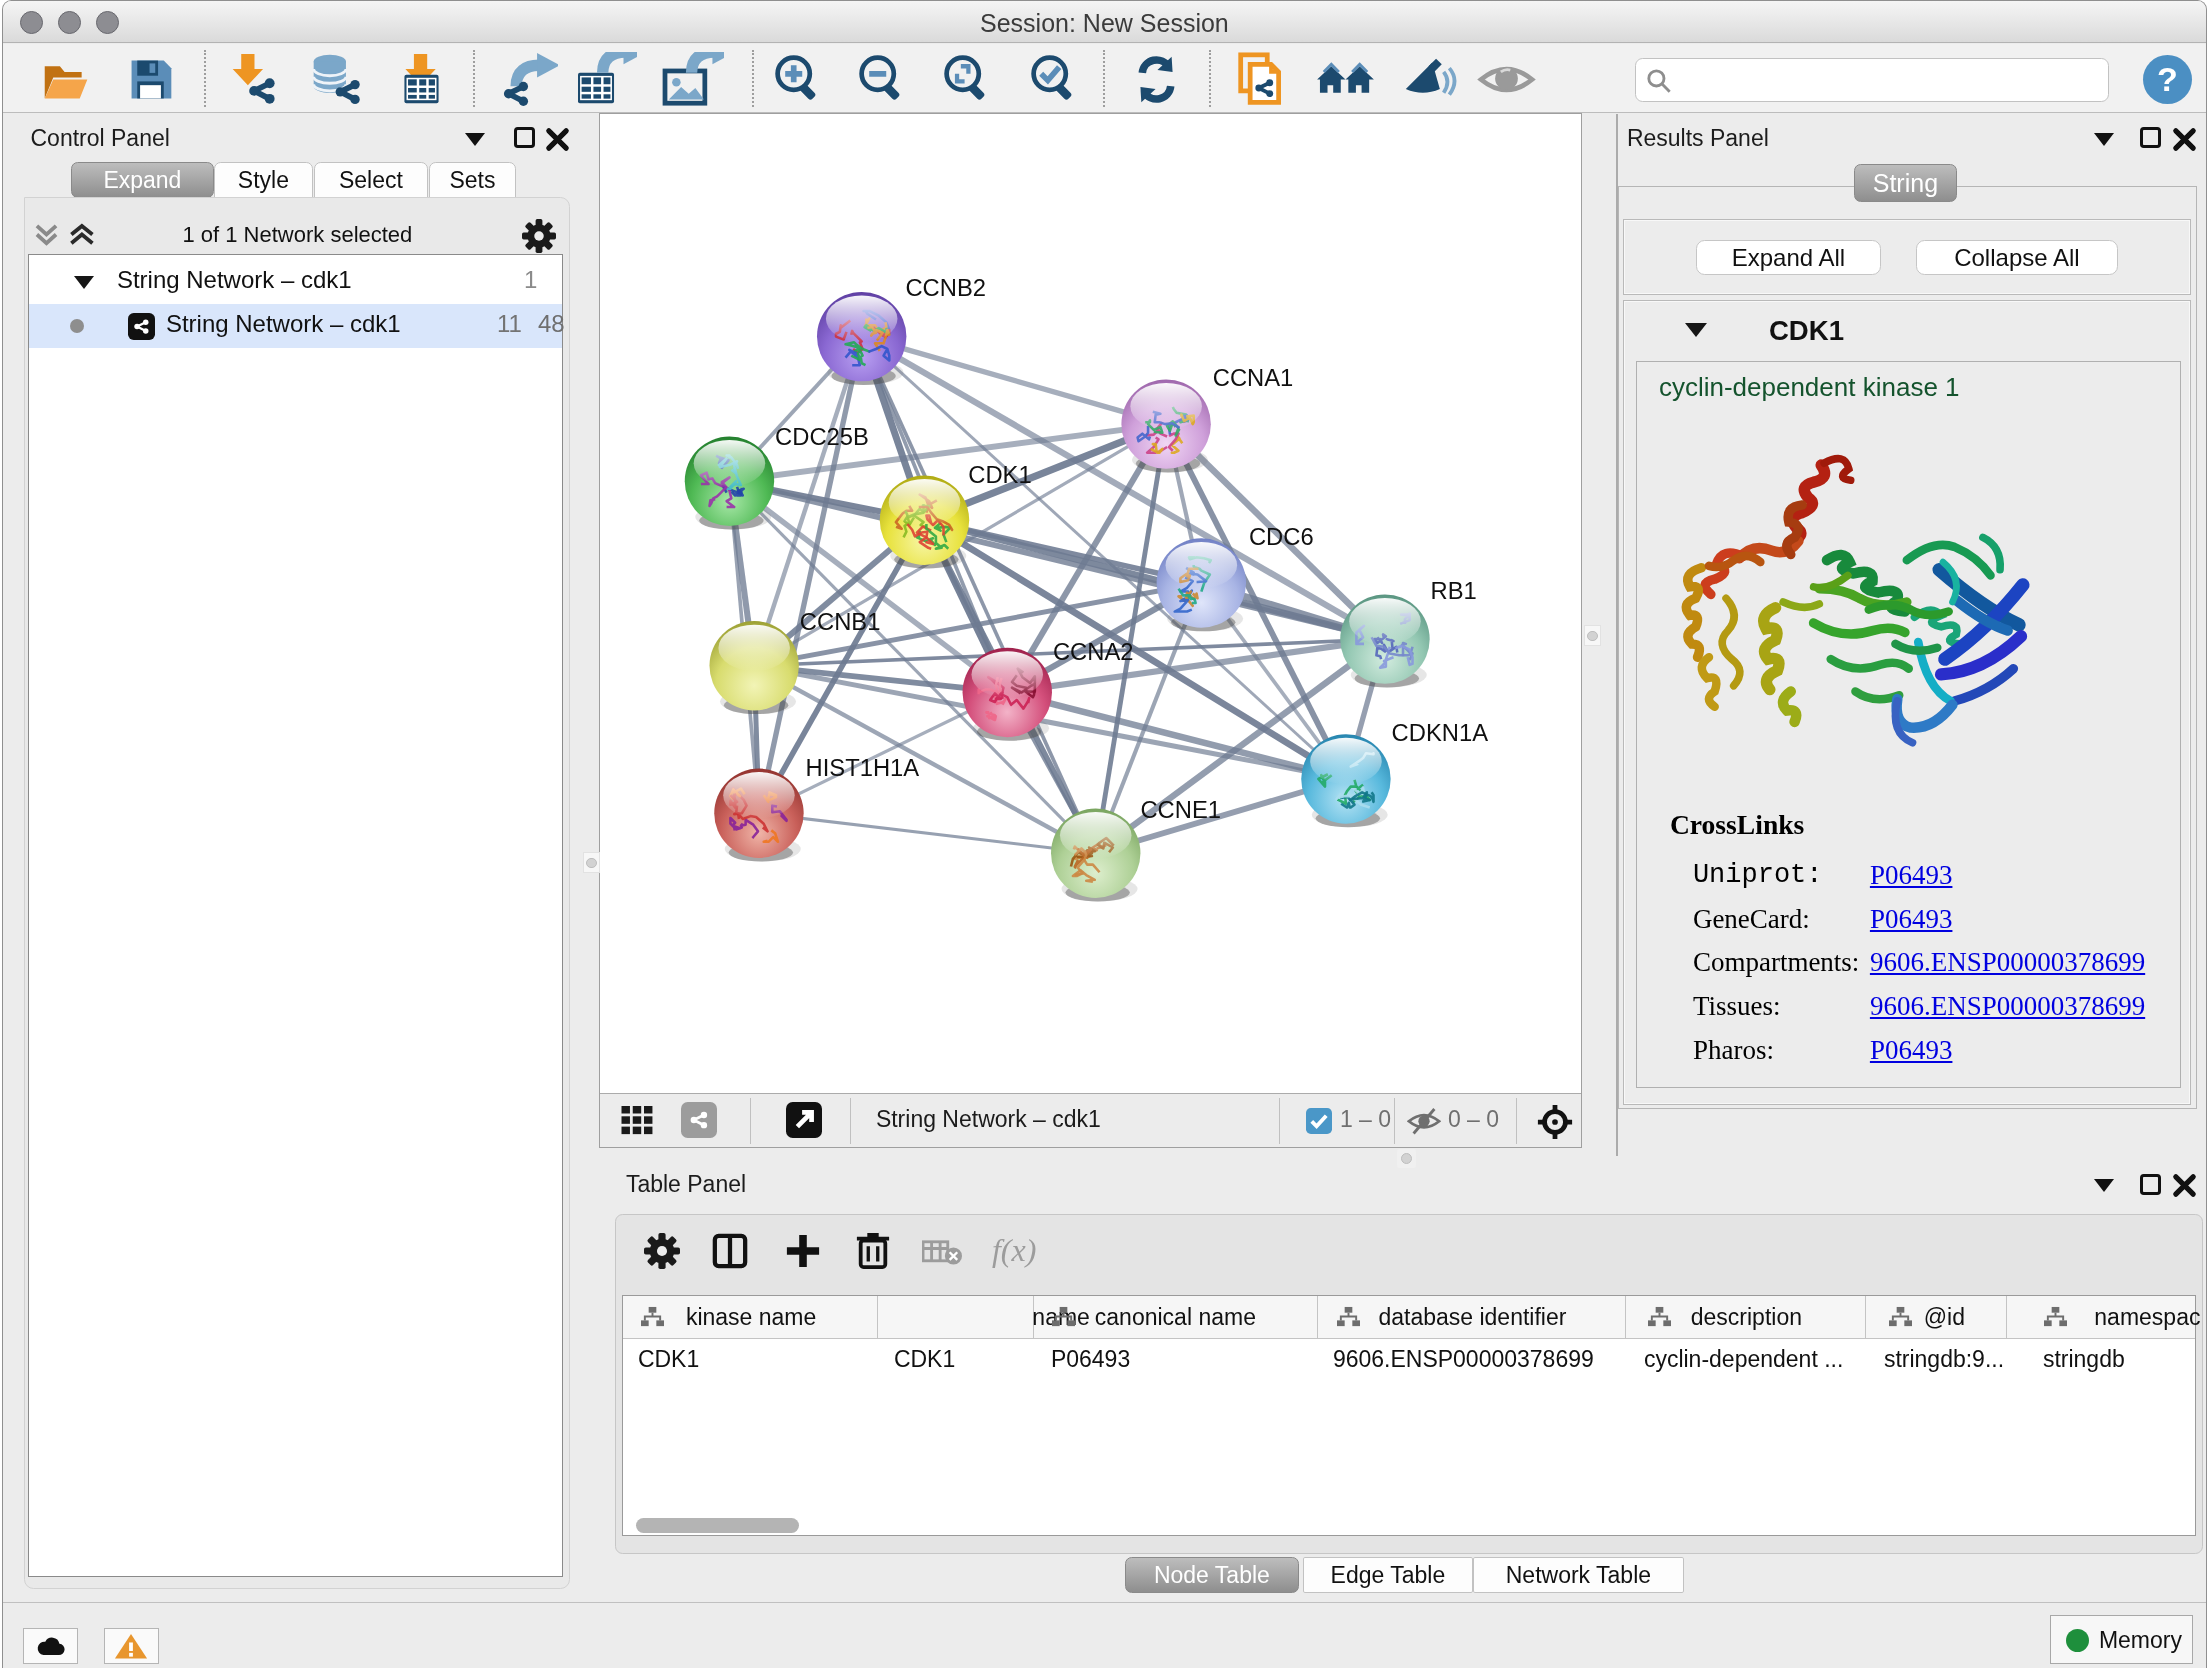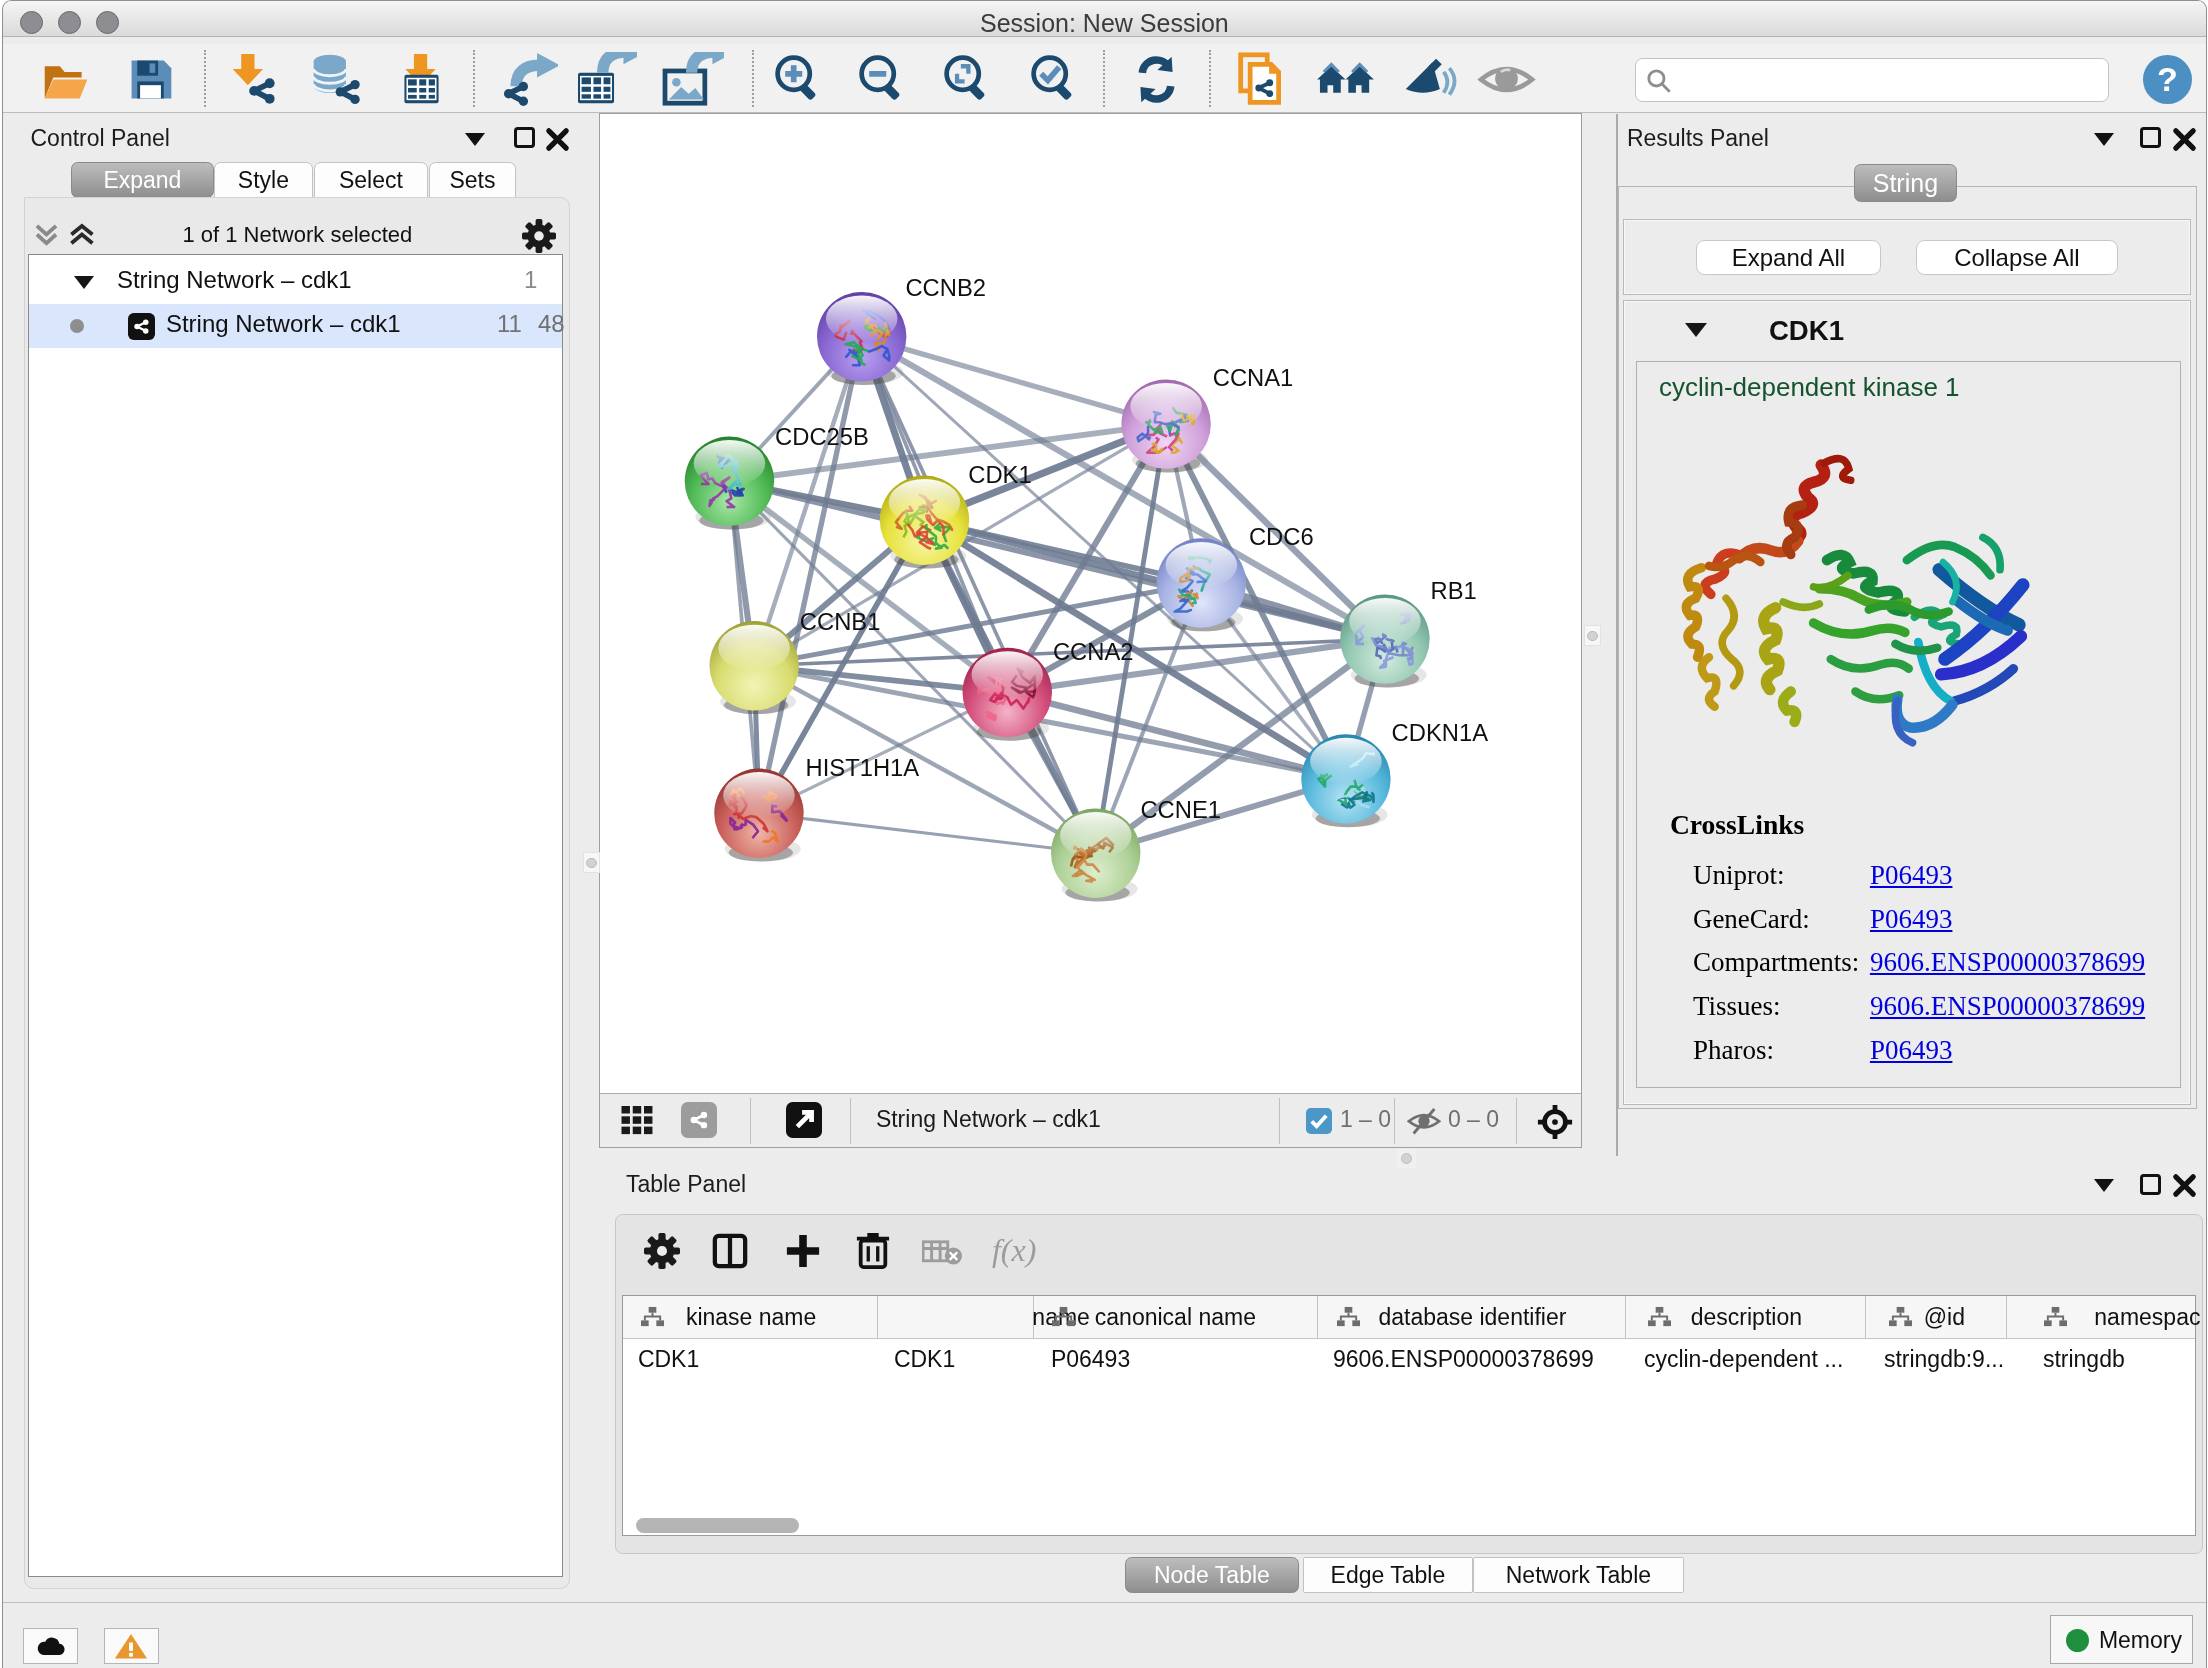--- a/index.html
+++ b/index.html
@@ -1,16 +1,16 @@
 <!DOCTYPE html>
 <html style="font-size:15px"><head><meta charset="utf-8"><style>
 *{margin:0;padding:0;box-sizing:border-box}
 body{width:2208px;height:1668px;position:relative;background:#fff;font-family:"Liberation Sans",sans-serif;overflow:hidden}
 .win{position:absolute;left:1.9px;top:0;width:2205px;height:1668px;background:#ececec;border:1px solid #8f8f8f;border-bottom:none;border-radius:9.5px 9.5px 0 0;overflow:hidden}
-.titlebar{position:absolute;left:0;top:0;width:100%;height:36px;background:linear-gradient(#f5f5f5,#dadada);border-bottom:1px solid #b3b3b3}
+.titlebar{position:absolute;left:0;top:0;width:100%;height:42px;background:linear-gradient(#f5f5f5,#dadada);border-bottom:1px solid #b3b3b3}
 .tl{position:absolute;top:9.5px;width:23px;height:23px;border-radius:50%;background:#8d8d92;border:1.4px solid #68686e}
 .title{position:absolute;top:7.6px;left:0;width:100%;text-align:center;font-size:25px;color:#3b3b3b}
 .toolbar{position:absolute;left:0;top:43px;width:100%;height:69px;background:#f1f1f1;border-bottom:1px solid #bcbcbc}
 .ticon{position:absolute;top:7.6px}
 .tsep{position:absolute;top:5.7px;height:57px;width:0;border-left:2.9px dotted #9e9e9e}
 .panelhead{position:absolute;font-size:23px;color:#1c1c1c}
 .tab{position:absolute;height:36px;border:1px solid #c2c2c2;border-radius:6.7px 6.7px 0 0;background:#fdfdfd;font-size:23px;color:#111;text-align:center;line-height:34px}
 .tabsel{background:linear-gradient(#bdbdbd,#8e8e8e);color:#fff;border-color:#8a8a8a;border-radius:6.7px}
 .etched{border:1px solid #b9b9b9;box-shadow:inset 0 0 0 1px #f8f8f8}
 .btn{position:absolute;background:#fff;border:1px solid #c6c6c6;border-radius:8.6px;font-size:24px;color:#111;text-align:center}
@@ -654,21 +654,21 @@
           <path d="M140,62 q-18,2 -14,18 q16,2 6,16 q-14,6 -4,18" stroke="#a63c10" stroke-width="10"></path>
           <path d="M96,122 q-14,-12 -28,-2 q-12,10 -26,6" stroke="#b85510" stroke-width="9"></path>
           <path d="M210,172 q24,-10 44,0 q18,10 40,2" stroke="#2c9a2c" stroke-width="9"></path>
           <path d="M238,208 q20,12 44,4" stroke="#1f9448" stroke-width="9"></path>
           <path d="M302,162 q30,24 54,32" stroke="#1d6ab4" stroke-width="11"></path>
           <path d="M288,122 q22,18 10,42" stroke="#19b2a0" stroke-width="7"></path>
           <path d="M188,136 q-20,16 -36,12" stroke="#5aa018" stroke-width="8"></path>
         </g>
       </svg></div>
     <div style="position:absolute;left:1667px;top:808px;font-size:27.6px;font-weight:bold;color:#000;font-family:'Liberation Serif',serif">CrossLinks</div>
-    <div style="position:absolute;left:1690px;top:859px;font-size:27px;color:#000;font-family:Liberation Serif, serif">Uniprot:</div>
+    <div style="position:absolute;left:1690px;top:859px;font-size:27px;color:#000;font-family:Liberation Mono, monospace">Uniprot:</div>
     <div style="position:absolute;left:1867px;top:859px;font-size:27px;font-family:'Liberation Serif',serif"><span class="lnk">P06493</span></div>
     <div style="position:absolute;left:1690px;top:903px;font-size:27px;color:#000;font-family:'Liberation Serif',serif">GeneCard:</div>
     <div style="position:absolute;left:1867px;top:903px;font-size:27px;font-family:'Liberation Serif',serif"><span class="lnk">P06493</span></div>
     <div style="position:absolute;left:1690px;top:946px;font-size:27px;color:#000;font-family:'Liberation Serif',serif">Compartments:</div>
     <div style="position:absolute;left:1867px;top:946px;font-size:27px;font-family:'Liberation Serif',serif"><span class="lnk">9606.ENSP00000378699</span></div>
     <div style="position:absolute;left:1690px;top:990px;font-size:27px;color:#000;font-family:'Liberation Serif',serif">Tissues:</div>
     <div style="position:absolute;left:1867px;top:990px;font-size:27px;font-family:'Liberation Serif',serif"><span class="lnk">9606.ENSP00000378699</span></div>
     <div style="position:absolute;left:1690px;top:1034px;font-size:27px;color:#000;font-family:'Liberation Serif',serif">Pharos:</div>
     <div style="position:absolute;left:1867px;top:1034px;font-size:27px;font-family:'Liberation Serif',serif"><span class="lnk">P06493</span></div>
     <div class="panelhead" style="left:623px;top:1170px">Table Panel</div>

